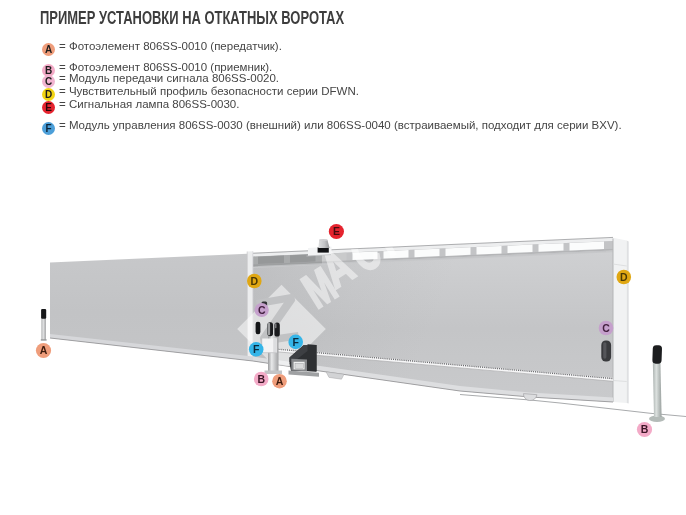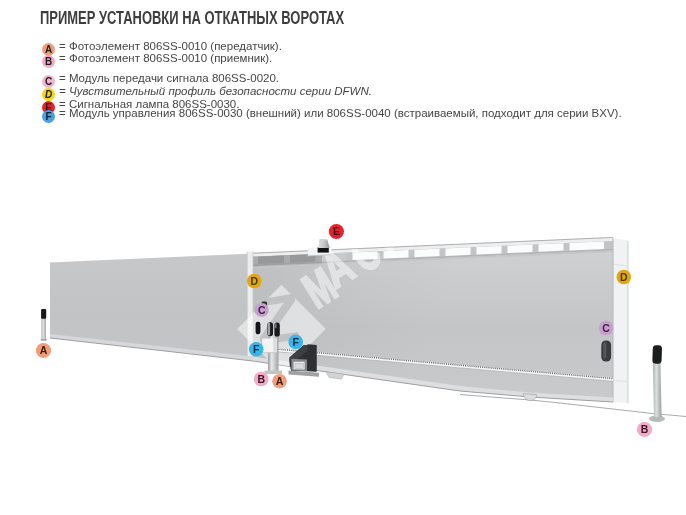--- a/index.html
+++ b/index.html
@@ -13,25 +13,25 @@
   .badge{display:inline-block;width:13px;height:13px;border-radius:50%;
          text-align:center;font-size:10px;font-weight:bold;line-height:13.5px;
          color:#1d1d1d;vertical-align:-3px;margin-right:4px;}
   svg{position:absolute;left:0;top:0;}
 </style>
 </head>
 <body>
 <div class="title">ПРИМЕР УСТАНОВКИ НА ОТКАТНЫХ ВОРОТАХ</div>
 
 <div class="row" style="top:40px;"><span class="badge" style="background:#ef9d7b;">A</span>= Фотоэлемент 806SS-0010 (передатчик).</div>
-<div class="row" style="top:52px;"><span class="badge" style="background:#f3aac7;">B</span>= Фотоэлемент 806SS-0010 (приемник).</div>
+<div class="row" style="top:61px;"><span class="badge" style="background:#f3aac7;">B</span>= Фотоэлемент 806SS-0010 (приемник).</div>
 <div class="row" style="top:72px;"><span class="badge" style="background:#f2b4d1;">C</span>= Модуль передачи сигнала 806SS-0020.</div>
-<div class="row" style="top:85px;font-style:italic;"><span class="badge" style="background:#f2d515;">D</span>= Чувствительный профиль безопасности серии DFWN.</div>
+<div class="row" style="top:85px;"><span class="badge" style="background:#f2d515;">D</span>= Чувствительный профиль безопасности серии DFWN.</div>
 <div class="row" style="top:98px;"><span class="badge" style="background:#e5232e;color:#2a0508;">E</span>= Сигнальная лампа 806SS-0030.</div>
-<div class="row" style="top:107px;"><span class="badge" style="background:#4c9fd9;color:#0c2236;">F</span>= Модуль управления 806SS-0030 (внешний) или 806SS-0040 (встраиваемый, подходит для серии BXV).</div>
+<div class="row" style="top:119px;"><span class="badge" style="background:#4c9fd9;color:#0c2236;">F</span>= Модуль управления 806SS-0030 (внешний) или 806SS-0040 (встраиваемый, подходит для серии BXV).</div>
 
 <svg width="686" height="515" viewBox="0 0 686 515">
 <defs>
   <linearGradient id="gFence" x1="0" y1="0" x2="0" y2="1">
     <stop offset="0" stop-color="#c7c8ca"></stop>
     <stop offset="0.55" stop-color="#c2c3c5"></stop>
     <stop offset="1" stop-color="#c4c5c7"></stop>
   </linearGradient>
   <linearGradient id="gGate" x1="0" y1="0" x2="0" y2="1">
     <stop offset="0" stop-color="#d1d2d4"></stop>

